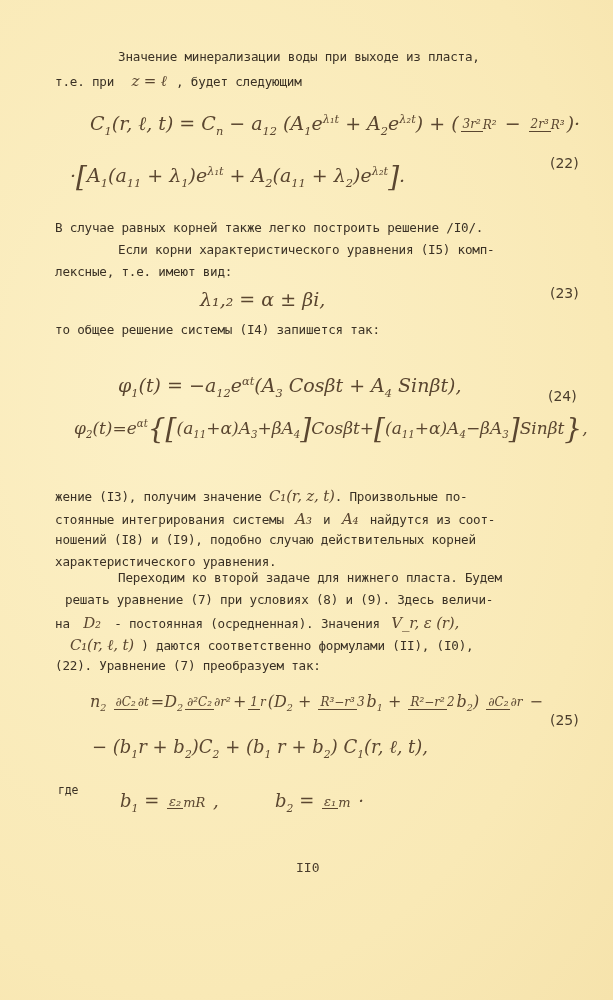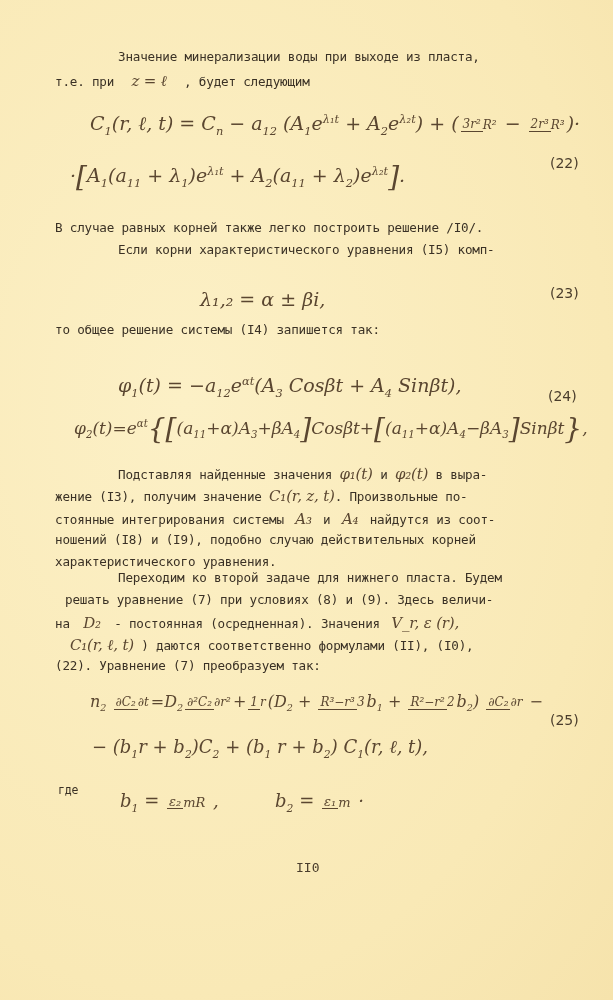--- a/index.html
+++ b/index.html
@@ -33,61 +33,55 @@
   .pageno { font-family: "DejaVu Sans Mono", monospace; font-size: 13px; color: #4a3d2c; position: absolute; }
 </style>
 </head>
 <body>
 
 <div class="page">
 
   <div class="tw" style="left:118px; top:49px;">Значение минерализации воды при выходе из пласта,</div>
   <div class="tw" style="left:55px; top:72px;">
     <span>т.е. при</span>
-    <span class="inl" style="margin:0 10px 0 10px;">z = ℓ</span>
+    <span class="inl" style="margin:0 2px 0 10px;">z = ℓ</span>
     <span>, будет следующим</span>
   </div>
 
   <div class="hw eqn" style="left:90px; top:112px;">
     C<sub>1</sub>(r, ℓ, t) = C<sub>n</sub> − a<sub>12</sub> (A<sub>1</sub>e<sup>λ₁t</sup> + A<sub>2</sub>e<sup>λ₂t</sup>) + (<span class="frac">
         <span class="num">3r²</span>
         <span>R²</span>
       </span> − <span class="frac">
         <span class="num">2r³</span>
         <span>R³</span>
       </span>)·
   </div>
   <div class="hw eqn" style="left:70px; top:160px;">
     ·<span class="big">[</span>A<sub>1</sub>(a<sub>11</sub> + λ<sub>1</sub>)e<sup>λ₁t</sup> + A<sub>2</sub>(a<sub>11</sub> + λ<sub>2</sub>)e<sup>λ₂t</sup><span class="big">]</span>.
   </div>
   <div class="eqno" style="left:550px; top:155px;">(22)</div>
 
   <div class="tw" style="left:55px; top:220px;">В случае равных корней также легко построить решение /I0/.</div>
   <div class="tw" style="left:118px; top:242px;">Если корни характеристического уравнения (I5) комп-</div>
+  <div class="tw" style="left:55px; top:264px;">лексные, т.е. имеют вид:</div>
 
   <div class="hw eqn" style="left:200px; top:288px;">λ₁,₂ = α ± βi,</div>
   <div class="eqno" style="left:550px; top:285px;">(23)</div>
 
   <div class="tw" style="left:55px; top:322px;">то общее решение системы (I4) запишется так:</div>
 
   <div class="hw eqn" style="left:118px; top:374px;">
     φ<sub>1</sub>(t) = −a<sub>12</sub>e<sup>αt</sup>(A<sub>3</sub> Cosβt + A<sub>4</sub> Sinβt),
   </div>
   <div class="eqno" style="left:548px; top:388px;">(24)</div>
   <div class="hw" style="left:74px; top:412px; font-size:17px;">
     φ<sub>2</sub>(t)=e<sup>αt</sup><span class="big">{[</span>(a<sub>11</sub>+α)A<sub>3</sub>+βA<sub>4</sub><span class="big">]</span>Cosβt+<span class="big">[</span>(a<sub>11</sub>+α)A<sub>4</sub>−βA<sub>3</sub><span class="big">]</span>Sinβt<span class="big">}</span>,
   </div>
 
-  <div class="tw" style="left:118px; top:465px;">
-    <span>Подставляя найденные значения</span>
-    <span class="inl">φ₁(t)</span>
-    <span>и</span>
-    <span class="inl">φ₂(t)</span>
-    <span>в выра-</span>
-  </div>
   <div class="tw" style="left:55px; top:487px;">
     <span>жение (I3), получим значение</span>
     <span class="inl">C₁(r, z, t)</span><span>. Произвольные по-</span>
   </div>
   <div class="tw" style="left:55px; top:510px;">
     <span>стоянные интегрирования системы</span>
     <span class="inl" style="margin:0 4px;">A₃</span>
     <span>и</span>
     <span class="inl" style="margin:0 4px;">A₄</span>
     <span>найдутся из соот-</span>

